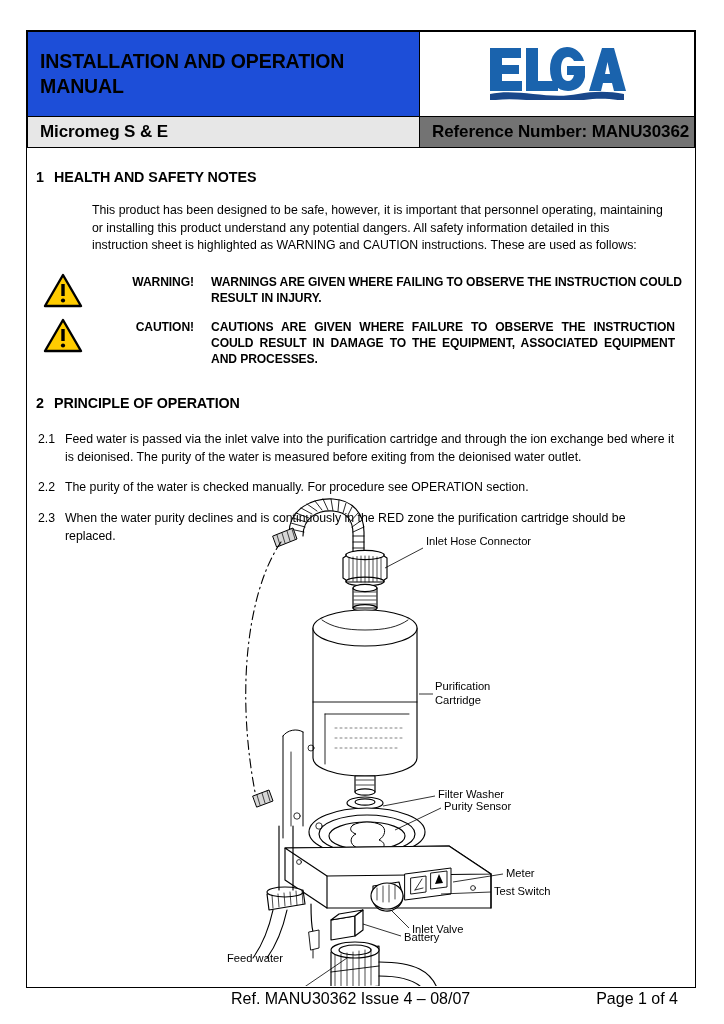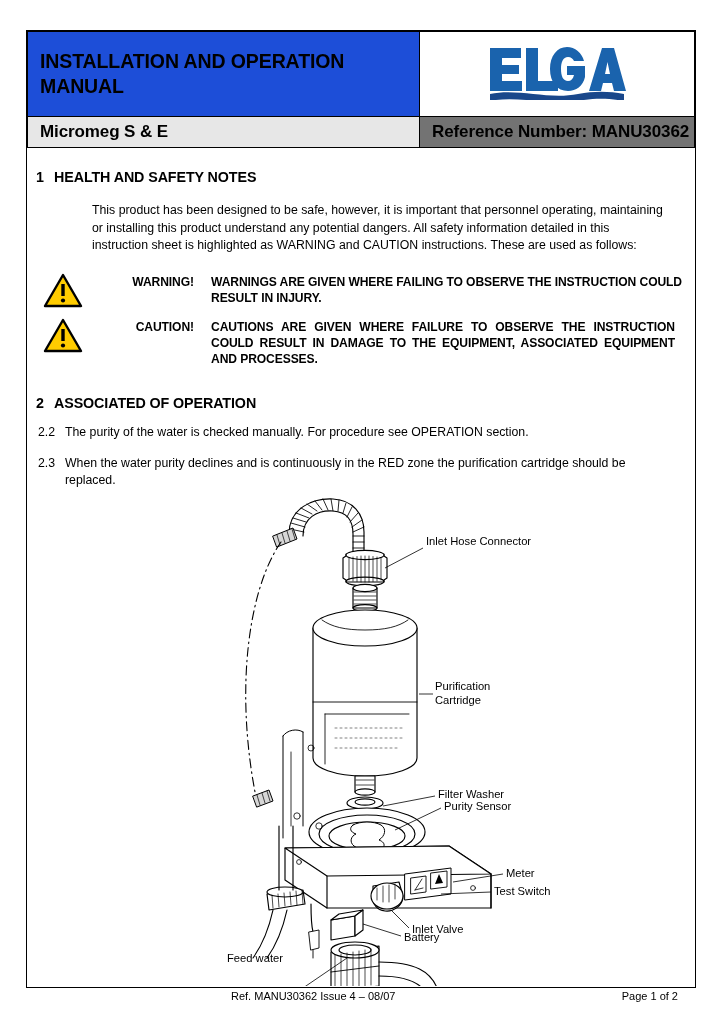--- a/index.html
+++ b/index.html
@@ -155,21 +155,21 @@
     text-align: right;
   }
   #figure-svg { position: absolute; left: 200px; top: 465px; }
 
   
   #footer {
     position: absolute;
     left: 26px;
     top: 990px;
     width: 670px;
-    font-size: 11px;
+    font-size: 16px;
     display: flex;
   }
   #footer .ref { margin-left: 205px; }
   #footer .pg  { margin-left: auto; margin-right: 18px; }
 </style>
 </head>
 <body>
 
 <div id="page-frame">
 
@@ -235,23 +235,27 @@
           <rect x="18.3" y="11" width="3.4" height="12" fill="#000000"></rect>
           <circle cx="20" cy="27.5" r="2.1" fill="#000000"></circle>
         </svg>
       </div>
       <div class="wc-label">CAUTION!</div>
       <div class="wc-body justify" style="padding-right:22px;">CAUTIONS ARE GIVEN WHERE FAILURE TO OBSERVE THE INSTRUCTION COULD RESULT IN DAMAGE TO THE EQUIPMENT, ASSOCIATED EQUIPMENT AND PROCESSES.</div>
     </div>
 
     <div class="section-head" style="margin-top:27px;">
       <span class="num">2</span>
-      <span>ASSOCIATED OF OPERATION</span>
-    </div>
-
+      <span>PRINCIPLE OF OPERATION</span>
+    </div>
+
+    <div class="numbered-item" style="margin:20px 22px 0 0;">
+      <span class="idx">2.1</span>
+      <span class="txt">Feed water is passed via the inlet valve into the purification cartridge and through the ion exchange bed where it is deionised. The purity of the water is measured before exiting from the deionised water outlet.</span>
+    </div>
     <div class="numbered-item" style="margin:13px 22px 0 0;">
       <span class="idx">2.2</span>
       <span class="txt">The purity of the water is checked manually. For procedure see OPERATION section.</span>
     </div>
     <div class="numbered-item" style="margin:13px 22px 0 0;">
       <span class="idx">2.3</span>
       <span class="txt">When the water purity declines and is continuously in the RED zone the purification cartridge should be replaced.</span>
     </div>
   </div>
 
@@ -459,14 +463,14 @@
         <text x="222" y="556">Deionised Water</text>
         <text x="238" y="570">Outlet</text>
       </g>
     </svg>
   </div>
 
 </div>
 
 <div id="footer">
   <span class="ref">Ref. MANU30362 Issue 4 – 08/07</span>
-  <span class="pg">Page 1 of 2</span>
+  <span class="pg">Page 1 of 4</span>
 </div>
 
 </body></html>

